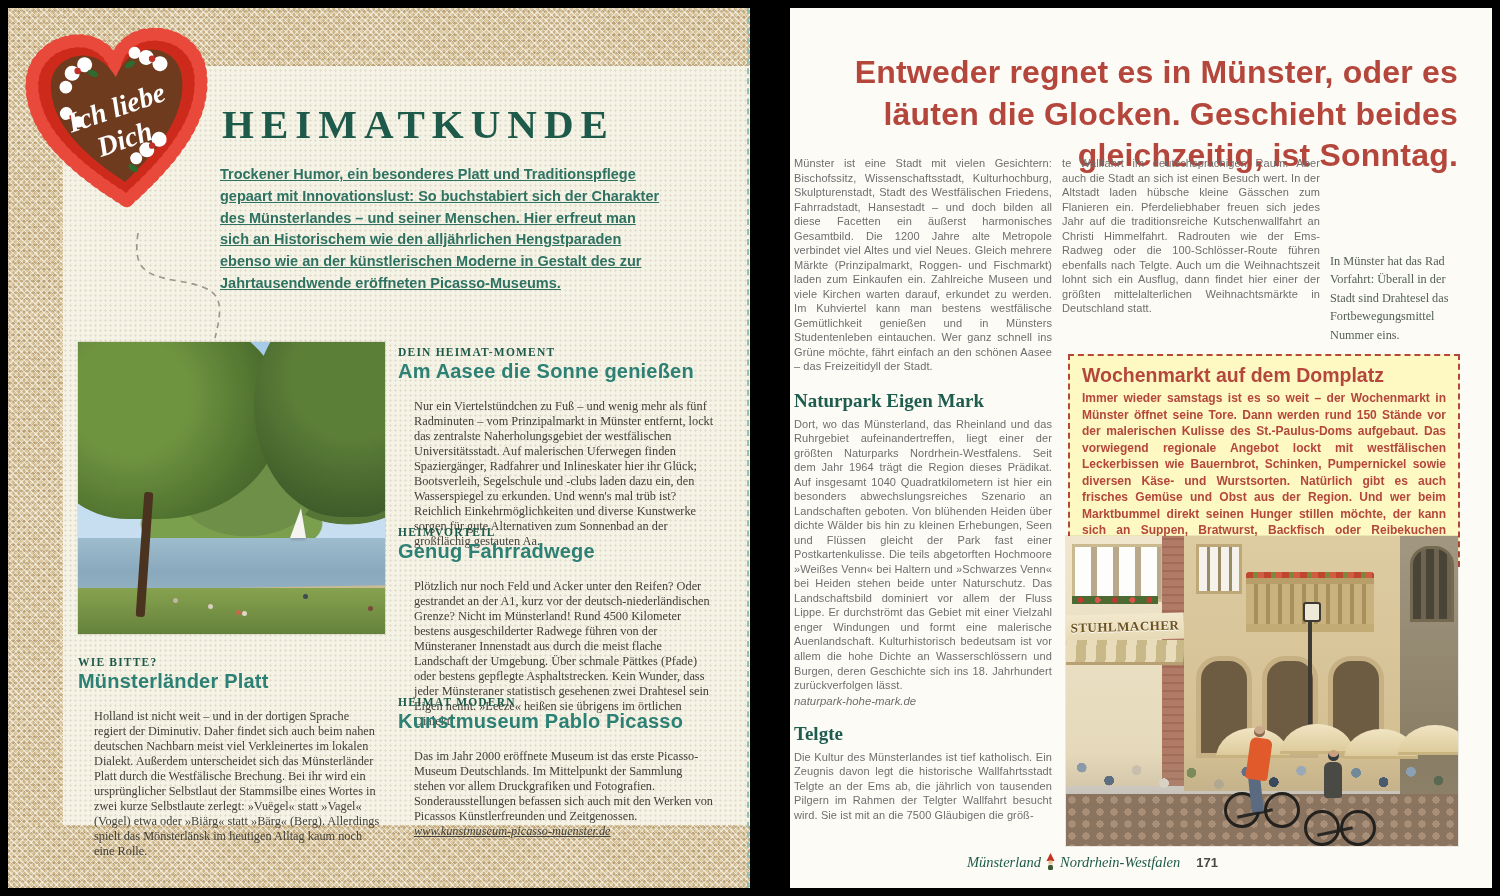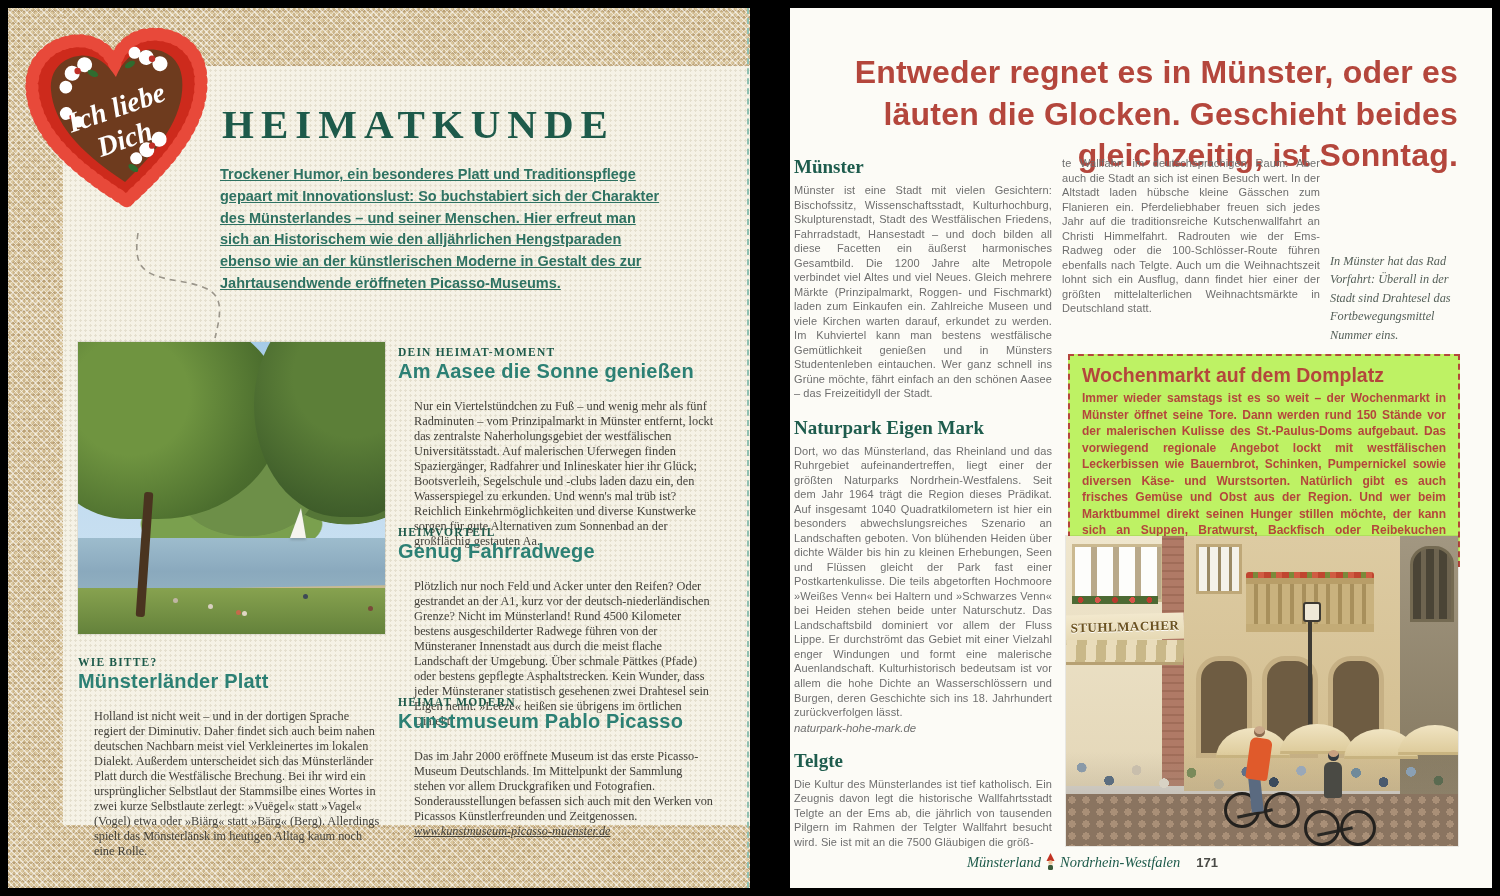--- a/index.html
+++ b/index.html
@@ -79,24 +79,24 @@
   .col{position:absolute;top:148px;}
   .col1{left:4px;width:258px;}
   .col2{left:272px;width:258px;}
   .col-heading{margin:0 0 5px 0;font-family:"Liberation Serif",serif;font-weight:bold;
     color:#1e5c4d;font-size:19px;}
   .col-body{margin:0;color:#6e6e6e;font-size:11px;line-height:1.32;
     text-align:justify;letter-spacing:.1px;}
   .col-url{margin:2px 0 0 0;color:#6e6e6e;font-size:11.4px;font-style:italic;}
   .col-gap{height:16px;}
   .sidenote{position:absolute;left:540px;top:244px;width:142px;margin:0;
-    font-family:"Liberation Serif",serif;font-style:italic;color:#545f58;
+    font-family:"Liberation Serif",serif;color:#545f58;
     font-size:12.3px;line-height:1.5;}
   .market-box{position:absolute;left:278px;top:346px;width:392px;box-sizing:border-box;
-    border:2px dashed #b4463c;padding:8px 12px 10px 12px;background:#bef264;}
+    border:2px dashed #b4463c;padding:8px 12px 10px 12px;background:#fef9c3;}
   .market-title{margin:0 0 3px 0;color:#b4463c;font-size:19.5px;font-weight:bold;}
   .market-body{margin:0;color:#b4463c;font-size:12px;line-height:1.38;font-weight:bold;
     text-align:justify;}
   .photo2{position:absolute;left:276px;top:528px;width:392px;height:310px;overflow:hidden;
     background:#d9d7d2;box-shadow:0 0 0 1px rgba(0,0,0,.08);}
   .p2-bldg-left{position:absolute;left:0;top:0;width:118px;height:250px;
     background:linear-gradient(#efe6cd,#e4d7b8);}
   .p2-brick{position:absolute;left:96px;top:0;width:38px;height:250px;
     background:repeating-linear-gradient(0deg,#b07a66 0 6px,#a06c58 6px 8px);}
   .p2-windows-left{position:absolute;left:6px;top:8px;width:86px;height:52px;
@@ -271,21 +271,20 @@
     </div>
   </section>
 
   <section class="page page-right">
 
     <div class="quote-block">
       <p class="quote-text">Entweder regnet es in Münster, oder es läuten die Glocken. Geschieht beides gleichzeitig, ist Sonntag.</p>
     </div>
 
     <div class="col col1">
-      <h3 class="col-heading">Münster</h3>
       <p class="col-body">Münster ist eine Stadt mit vielen Gesichtern: Bischofssitz, Wissenschaftsstadt, Kulturhochburg, Skulpturenstadt, Stadt des Westfälischen Friedens, Fahrradstadt, Hansestadt – und doch bilden all diese Facetten ein äußerst harmonisches Gesamtbild. Die 1200 Jahre alte Metropole verbindet viel Altes und viel Neues. Gleich mehrere Märkte (Prinzipalmarkt, Roggen- und Fischmarkt) laden zum Einkaufen ein. Zahlreiche Museen und viele Kirchen warten darauf, erkundet zu werden. Im Kuhviertel kann man bestens westfälische Gemütlichkeit genießen und in Münsters Studentenleben eintauchen. Wer ganz schnell ins Grüne möchte, fährt einfach an den schönen Aasee – das Freizeitidyll der Stadt.</p>
       <div class="col-gap"></div>
       <h3 class="col-heading">Naturpark Eigen Mark</h3>
       <p class="col-body">Dort, wo das Münsterland, das Rheinland und das Ruhrgebiet aufeinandertreffen, liegt einer der größten Naturparks Nordrhein-Westfalens. Seit dem Jahr 1964 trägt die Region dieses Prädikat. Auf insgesamt 1040 Quadratkilometern ist hier ein besonders abwechslungsreiches Szenario an Landschaften geboten. Von blühenden Heiden über dichte Wälder bis hin zu kleinen Erhebungen, Seen und Flüssen gleicht der Park fast einer Postkartenkulisse. Die teils abgetorften Hochmoore »Weißes Venn« bei Haltern und »Schwarzes Venn« bei Heiden stehen beide unter Naturschutz. Das Landschaftsbild dominiert vor allem der Fluss Lippe. Er durchströmt das Gebiet mit einer Vielzahl enger Windungen und formt eine malerische Auenlandschaft. Kulturhistorisch bedeutsam ist vor allem die hohe Dichte an Wasserschlössern und Burgen, deren Geschichte sich ins 18. Jahrhundert zurückverfolgen lässt.</p>
       <p class="col-url">naturpark-hohe-mark.de</p>
       <div class="col-gap"></div>
       <h3 class="col-heading">Telgte</h3>
       <p class="col-body">Die Kultur des Münsterlandes ist tief katholisch. Ein Zeugnis davon legt die historische Wallfahrtsstadt Telgte an der Ems ab, die jährlich von tausenden Pilgern im Rahmen der Telgter Wallfahrt besucht wird. Sie ist mit an die 7500 Gläubigen die größ-</p>
     </div>
 

